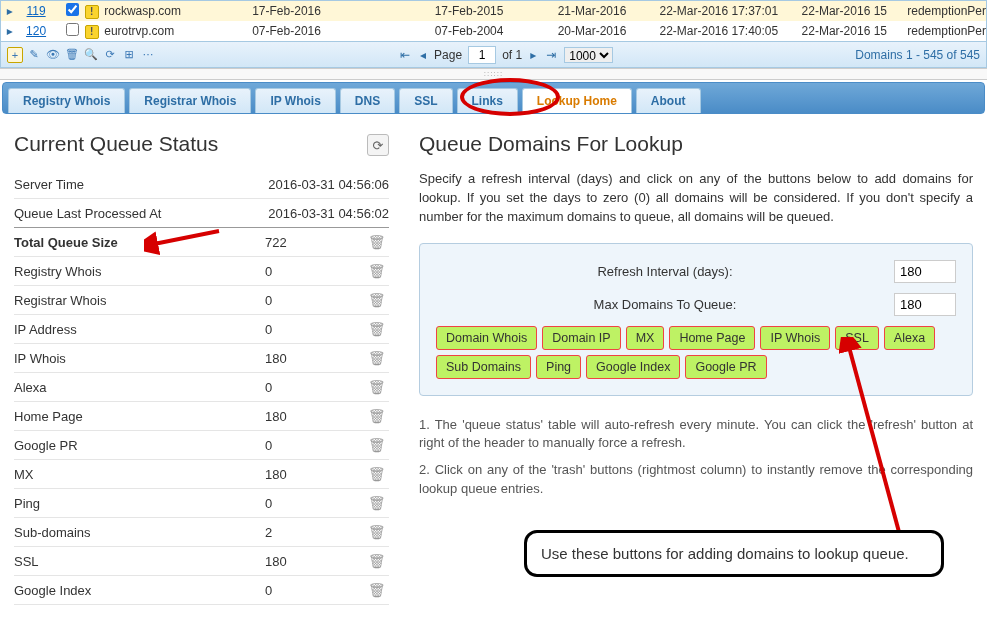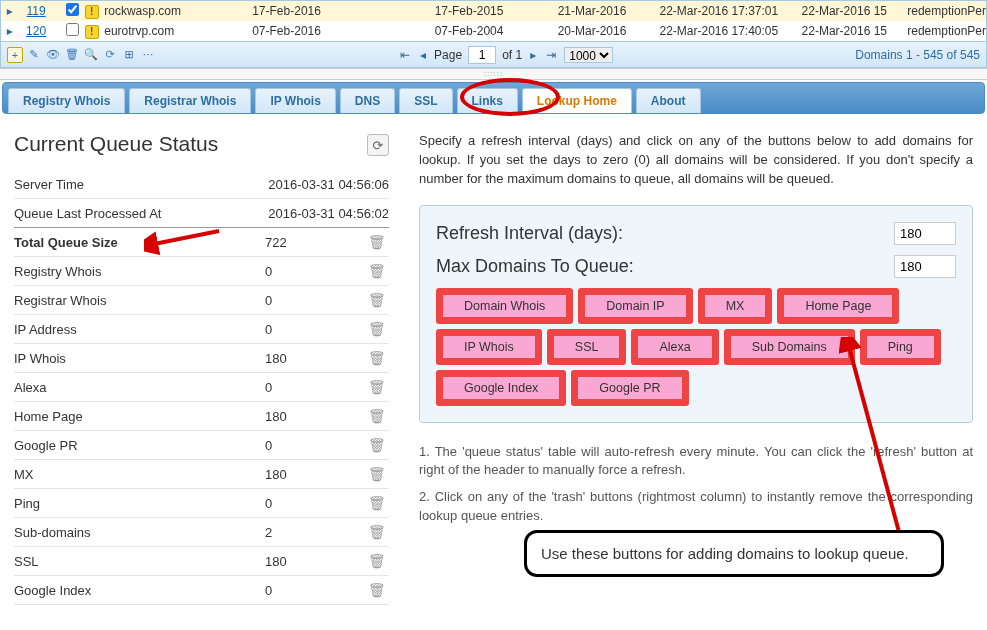--- a/index.html
+++ b/index.html
@@ -60,24 +60,24 @@
     .status-row.header-end { border-bottom:1px solid #999; }
     .status-label { flex:1; color:#333; }
     .status-label.bold { font-weight:bold; }
     .status-value { width:100px; text-align:left; }
     .status-trash { width:24px; text-align:center; color:#999; cursor:pointer; font-size:14px; }
     
     .intro-text { font-size:13px; color:#333; text-align:justify; margin-bottom:16px; line-height:1.45; }
     
     .form-box { border:1px solid #b5cde0; background:#eef5fb; border-radius:4px; padding:16px; position:relative; }
     .form-row { display:flex; align-items:center; margin-bottom:10px; }
-    .form-label { flex:1; font-size:18px; }
+    .form-label { flex:1; font-size:13px;text-align:center; }
     .form-input { width:62px; border:1px solid #ccc; padding:3px 5px; font-size:13px; }
     .btn-row { display:flex; flex-wrap:wrap; gap:5px; margin-top:8px; }
-    .q-btn { border:7px solid #ef4444; background:#f9a8d4; padding:4px 21px; border-radius:3px; font-size:12.5px; cursor:pointer; color:#333; }
+    .q-btn { border:1px solid #ef4444; background:#bef264; padding:4px 9px; border-radius:3px; font-size:12.5px; cursor:pointer; color:#333; }
     
     .notes { margin-top:20px; font-size:13px; color:#555; text-align:justify; line-height:1.45; }
     .notes p { margin-bottom:8px; }
     
     .callout { position:absolute; border:3px solid #000; background:#fff; padding:12px 14px; font-size:15px; color:#333; width:420px; }
     
     
     .arrow-svg { position:absolute; pointer-events:none; }
   </style>
 </head>
@@ -241,20 +241,21 @@
             <marker id="ah1" markerWidth="8" markerHeight="8" refX="1" refY="3" orient="auto">
               <polygon points="0 0, 7 3, 0 6" fill="#d60000"></polygon>
             </marker>
           </defs>
         <line x1="75" y1="5" x2="10" y2="18" stroke="#d60000" stroke-width="4" marker-end="url(#ah1)"></line>
       </svg>
     </div>
   </div>
 
   <div class="right-col">
+    <h2 class="section-title" style="margin-bottom:14px;">Queue Domains For Lookup</h2>
     <p class="intro-text">Specify a refresh interval (days) and click on any of the buttons below to add domains for lookup. If you set the days to zero (0) all domains will be considered. If you don't specify a number for the maximum domains to queue, all domains will be queued.</p>
 
     <div class="form-box">
       <div class="form-row">
         <span class="form-label">Refresh Interval (days):</span>
         <input class="form-input" type="text" value="180" style="">
       </div>
       <div class="form-row">
         <span class="form-label">Max Domains To Queue:</span>
         <input class="form-input" type="text" value="180" style="">

